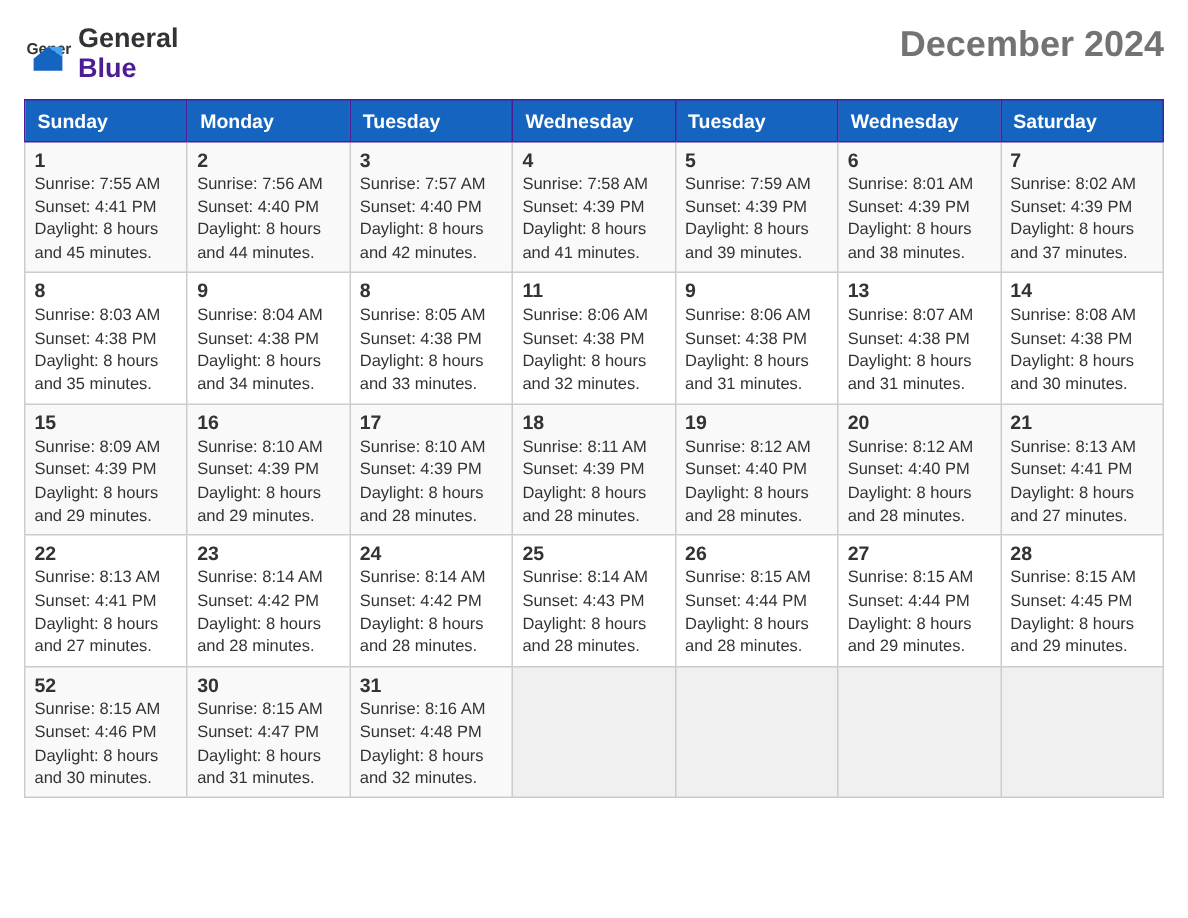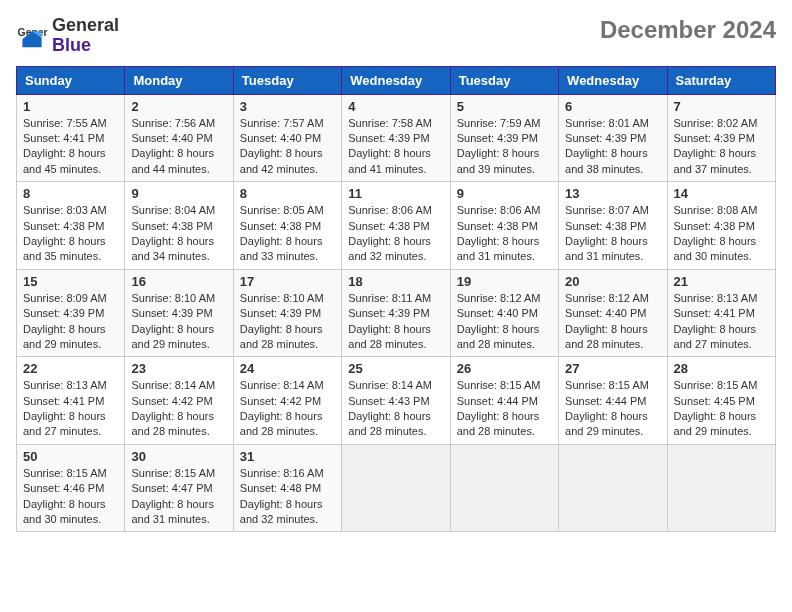--- a/index.html
+++ b/index.html
@@ -347,21 +347,21 @@
           <span class="day-num">28</span>
           <div class="day-info">
             Sunrise: 8:15 AM<br>
             Sunset: 4:45 PM<br>
             Daylight: 8 hours and 29 minutes.
           </div>
         </td>
       </tr>
       <tr>
         <td>
-          <span class="day-num">50</span>
+          <span class="day-num">52</span>
           <div class="day-info">
             Sunrise: 8:15 AM<br>
             Sunset: 4:46 PM<br>
             Daylight: 8 hours and 30 minutes.
           </div>
         </td>
         <td>
           <span class="day-num">30</span>
           <div class="day-info">
             Sunrise: 8:15 AM<br>

